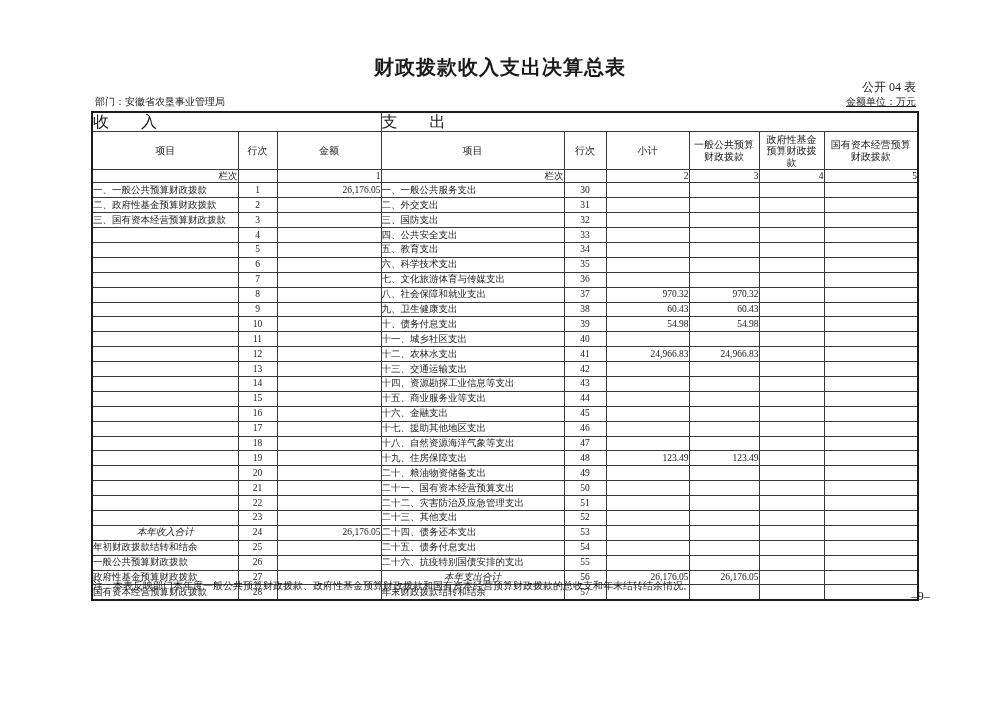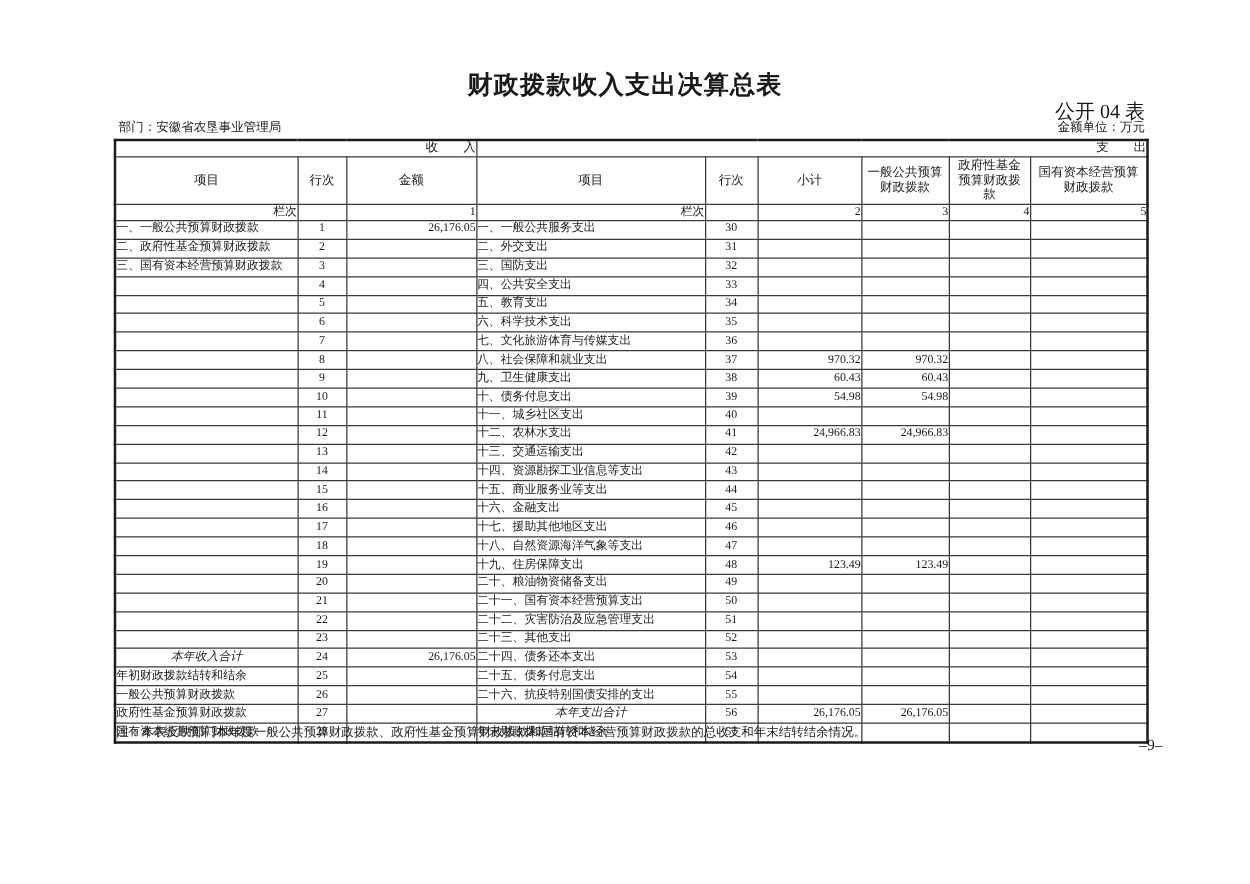--- a/index.html
+++ b/index.html
@@ -4,34 +4,34 @@
 <style>
   html,body{margin:0;padding:0;background:#ffffff;}
   .page{
     position:relative;width:1000px;height:707px;background:#ffffff;
     font-family:"Liberation Serif","DejaVu Serif",serif;color:#1a1a1a;overflow:hidden;
   }
   .title{
     position:absolute;top:54px;left:0;width:100%;text-align:center;
     font-size:20px;font-weight:bold;letter-spacing:1px;
   }
-  .form-code{position:absolute;top:79px;right:84px;font-size:16px;}
+  .form-code{position:absolute;top:79px;right:84px;font-size:12px;}
   .dept{position:absolute;top:95px;left:95px;font-size:10px;}
-  .unit{position:absolute;top:95px;right:84px;font-size:10px;}
+  .unit{position:absolute;top:95px;right:84px;font-size:10px;text-decoration:underline;}
   table.acct{
     position:absolute;left:91px;top:111px;width:826px;
     border-collapse:collapse;table-layout:fixed;
     border:2px solid #1c1c1c;
   }
   table.acct th,table.acct td{
     border:1px solid #3a3a3a;padding:0;font-weight:normal;
     font-size:9.5px;line-height:1.15;overflow:hidden;white-space:nowrap;
     color:#1a1a1a;vertical-align:middle;
   }
-  tr.secrow th{height:12px;font-size:10px;text-align:right;padding-left:16px;}
+  tr.secrow th{height:12px;font-size:16px;text-align:left;}
   tr.hdrrow th{height:37px;font-size:10px;text-align:center;}
   tr.hdrrow th.wrap{white-space:pre-line;}
   tr.lancirow td{height:12px;text-align:right;}
   tbody.main td{height:13.9px;}
   td.item{text-align:left;padding-left:5px;}
   td.ctr{text-align:center;}
   td.num{text-align:right;padding-right:4px;}
   td.bold{font-weight:bold;text-align:center;padding-left:0;font-style:italic;}
   td.indent{padding-left:17px;}
   .note{position:absolute;top:579px;left:93px;font-size:10px;}

